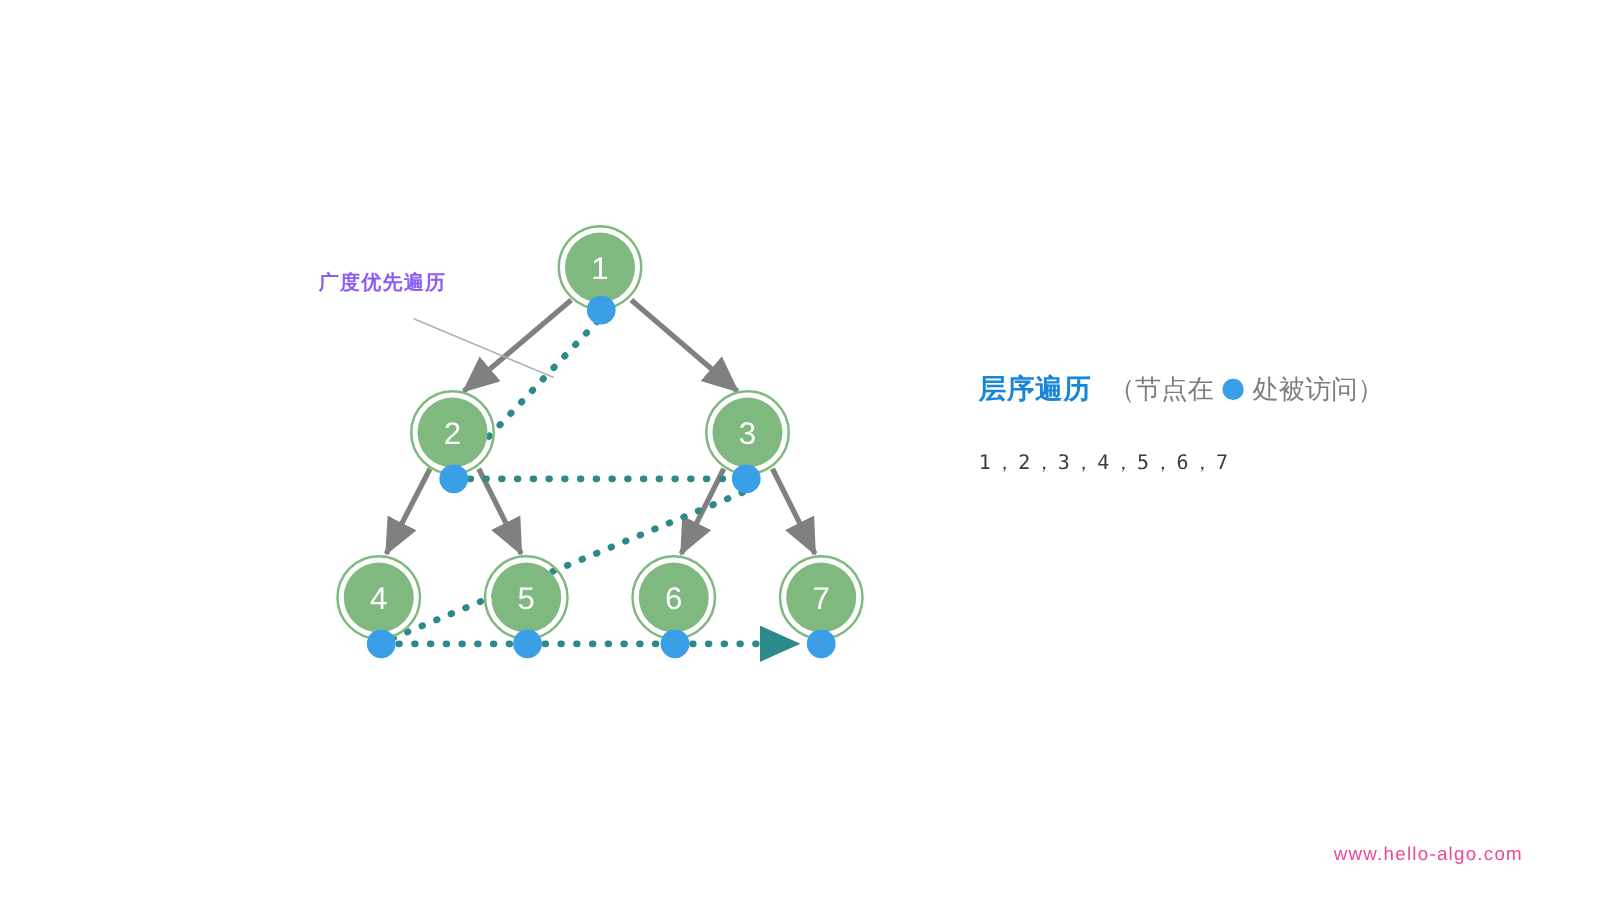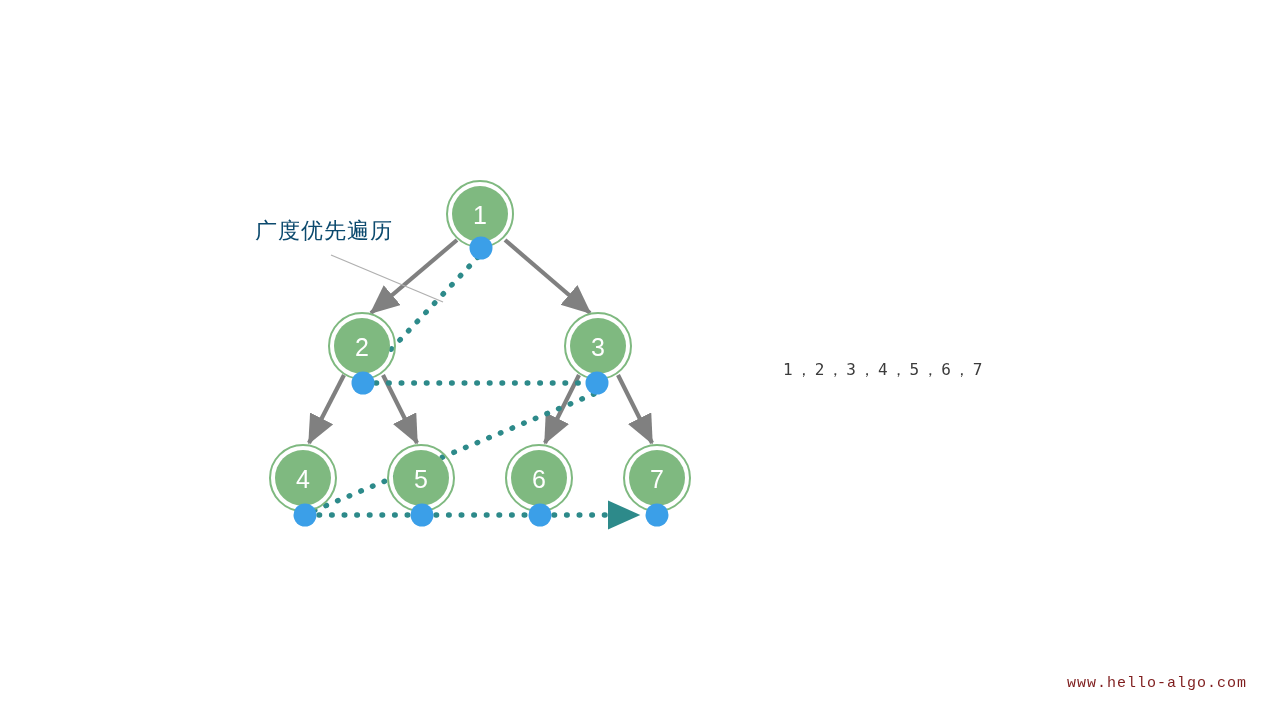--- a/index.html
+++ b/index.html
@@ -79,33 +79,33 @@
     font-family: "DejaVu Sans Mono", "Liberation Mono", monospace;
     font-size: 16px;
     color: #3b3b3b;
     letter-spacing: 3px;
     white-space: nowrap;
   }
   #bfs-label {
     position: absolute;
     left: 255px;
     top: 216px;
-    font-size: 22px;
-    font-weight: normal;
-    color: #0c4a6e;
+    font-size: 16px;
+    font-weight: bold;
+    color: #8b5cf6;
     letter-spacing: 1px;
     white-space: nowrap;
   }
   #watermark {
     position: absolute;
     left: 1067px;
     top: 675px;
-    font-family: Liberation Mono, monospace;
+    font-family: Liberation Sans, sans-serif;
     font-size: 15px;
-    color: #7f1d1d;
+    color: #ec4899;
     letter-spacing: 1px;
     white-space: nowrap;
   }
 </style>
 </head>
 <body>
 
 <div id="stage">
 
   <svg id="diagram" viewBox="0 0 1280 720">
@@ -189,17 +189,27 @@
       <circle cx="597" cy="383" r="11.5" fill="#3b9fe8"></circle>
       <circle cx="305" cy="515" r="11.5" fill="#3b9fe8"></circle>
       <circle cx="422" cy="515" r="11.5" fill="#3b9fe8"></circle>
       <circle cx="540" cy="515" r="11.5" fill="#3b9fe8"></circle>
       <circle cx="657" cy="515" r="11.5" fill="#3b9fe8"></circle>
     </g>
   </svg>
 
   <div id="bfs-label">广度优先遍历</div>
 
+  <div id="right-panel">
+    <div class="legend-row">
+      <span class="legend-title">层序遍历</span>
+      <span class="legend-note">
+        <span>（节点在</span>
+        <span class="legend-dot"></span>
+        <span>处被访问）</span>
+      </span>
+    </div>
+  </div>
 
   <div id="sequence">1，2，3，4，5，6，7</div>
 
   <div id="watermark">www.hello-algo.com</div>
 </div>
 
 </body></html>

